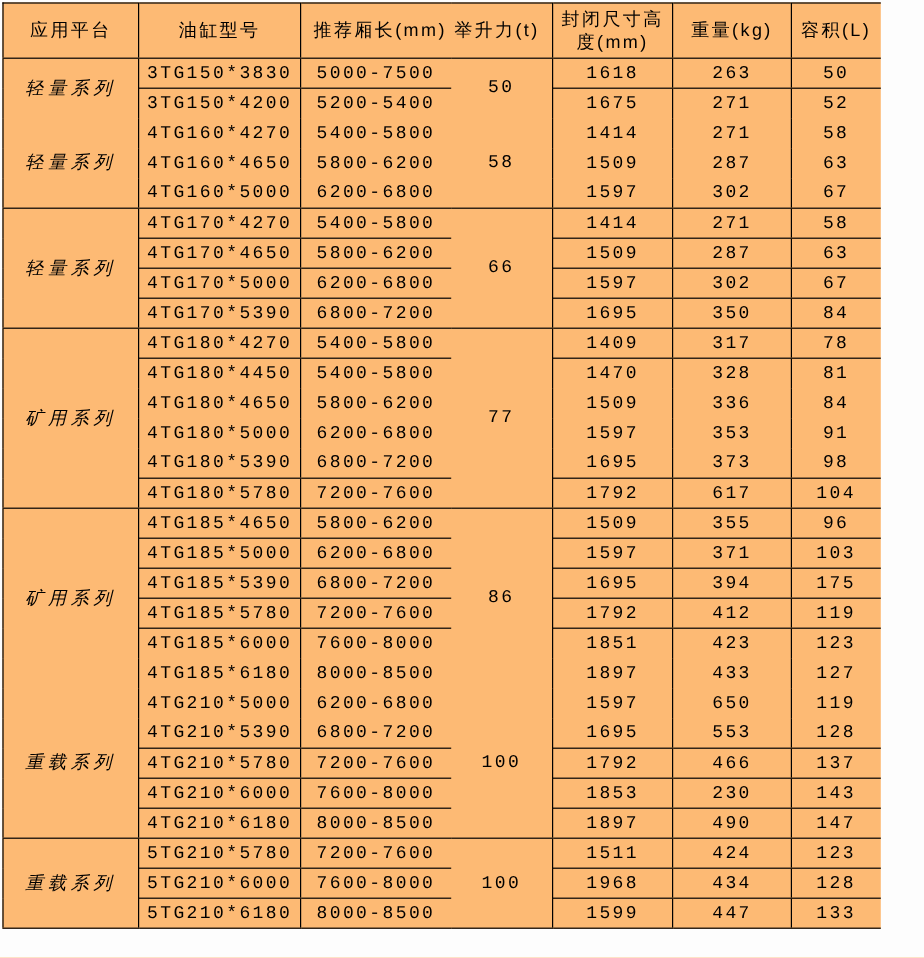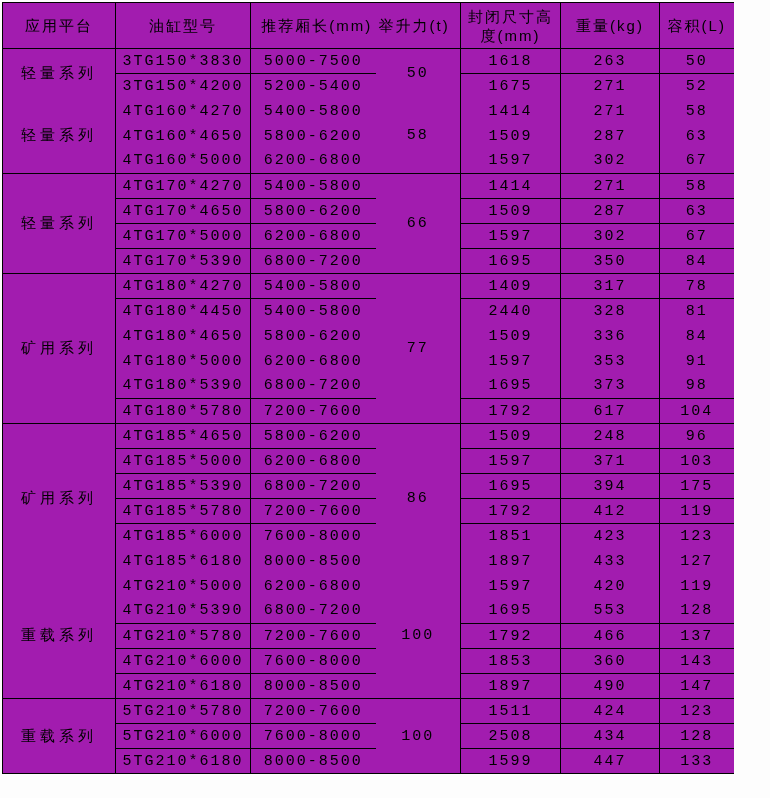--- a/index.html
+++ b/index.html
@@ -11,21 +11,21 @@
     color:#000;
   }
   table.spec{
     position:absolute;left:2px;top:2px;
     border-collapse:collapse;
     table-layout:fixed;
     width:731px;
     border-top:1px solid #000;
     border-left:1px solid #000;
     border-bottom:1px solid #000;
-    background:#a21caf;
+    background:#fdba74;
   }
   col.c1{width:113px}
   col.c2{width:135px}
   col.c3{width:125px}
   col.c4{width:85px}
   col.c5{width:100px}
   col.c6{width:99px}
   col.c7{width:74px}
 
   thead tr{height:46px}
@@ -54,20 +54,21 @@
   td.vl{border-left:1px solid #000;}
   td.hb{border-bottom:1px solid #000;}
   td.num{
     font-family:"Liberation Mono",monospace;
     letter-spacing:2px;
     font-size:15px;
   }
   td.plat{
     font-size:15px;
     letter-spacing:4px;
+    font-style:italic;
   }
 </style>
 </head>
 <body>
 
 <table class="spec">
   <colgroup>
     <col class="c1">
       <col class="c2">
       <col class="c3">
@@ -161,21 +162,21 @@
         <td class="vl num hb">4TG180*4270</td>
         <td class="vl num hb">5400-5800</td>
         <td class="num hb" rowspan="6">77</td>
         <td class="vl num hb">1409</td>
         <td class="vl num hb">317</td>
         <td class="vl num hb">78</td>
       </tr>
       <tr>
         <td class="vl num">4TG180*4450</td>
         <td class="vl num">5400-5800</td>
-        <td class="vl num">2440</td>
+        <td class="vl num">1470</td>
         <td class="vl num">328</td>
         <td class="vl num">81</td>
       </tr>
       <tr>
         <td class="vl num">4TG180*4650</td>
         <td class="vl num">5800-6200</td>
         <td class="vl num">1509</td>
         <td class="vl num">336</td>
         <td class="vl num">84</td>
       </tr>
@@ -199,21 +200,21 @@
         <td class="vl num hb">1792</td>
         <td class="vl num hb">617</td>
         <td class="vl num hb">104</td>
       </tr>
       <tr>
         <td class="plat" rowspan="6">矿用系列</td>
         <td class="vl num hb">4TG185*4650</td>
         <td class="vl num hb">5800-6200</td>
         <td class="num" rowspan="6">86</td>
         <td class="vl num hb">1509</td>
-        <td class="vl num hb">248</td>
+        <td class="vl num hb">355</td>
         <td class="vl num hb">96</td>
       </tr>
       <tr>
         <td class="vl num hb">4TG185*5000</td>
         <td class="vl num hb">6200-6800</td>
         <td class="vl num hb">1597</td>
         <td class="vl num hb">371</td>
         <td class="vl num hb">103</td>
       </tr>
       <tr>
@@ -243,42 +244,42 @@
         <td class="vl num">1897</td>
         <td class="vl num">433</td>
         <td class="vl num">127</td>
       </tr>
       <tr>
         <td class="plat hb" rowspan="5">重载系列</td>
         <td class="vl num">4TG210*5000</td>
         <td class="vl num">6200-6800</td>
         <td class="num hb" rowspan="5">100</td>
         <td class="vl num">1597</td>
-        <td class="vl num">420</td>
+        <td class="vl num">650</td>
         <td class="vl num">119</td>
       </tr>
       <tr>
         <td class="vl num hb">4TG210*5390</td>
         <td class="vl num hb">6800-7200</td>
         <td class="vl num hb">1695</td>
         <td class="vl num hb">553</td>
         <td class="vl num hb">128</td>
       </tr>
       <tr>
         <td class="vl num hb">4TG210*5780</td>
         <td class="vl num hb">7200-7600</td>
         <td class="vl num hb">1792</td>
         <td class="vl num hb">466</td>
         <td class="vl num hb">137</td>
       </tr>
       <tr>
         <td class="vl num hb">4TG210*6000</td>
         <td class="vl num hb">7600-8000</td>
         <td class="vl num hb">1853</td>
-        <td class="vl num hb">360</td>
+        <td class="vl num hb">230</td>
         <td class="vl num hb">143</td>
       </tr>
       <tr>
         <td class="vl num hb">4TG210*6180</td>
         <td class="vl num hb">8000-8500</td>
         <td class="vl num hb">1897</td>
         <td class="vl num hb">490</td>
         <td class="vl num hb">147</td>
       </tr>
       <tr>
@@ -286,21 +287,21 @@
         <td class="vl num hb">5TG210*5780</td>
         <td class="vl num hb">7200-7600</td>
         <td class="num hb" rowspan="3">100</td>
         <td class="vl num hb">1511</td>
         <td class="vl num hb">424</td>
         <td class="vl num hb">123</td>
       </tr>
       <tr>
         <td class="vl num hb">5TG210*6000</td>
         <td class="vl num hb">7600-8000</td>
-        <td class="vl num hb">2508</td>
+        <td class="vl num hb">1968</td>
         <td class="vl num hb">434</td>
         <td class="vl num hb">128</td>
       </tr>
       <tr>
         <td class="vl num hb">5TG210*6180</td>
         <td class="vl num hb">8000-8500</td>
         <td class="vl num hb">1599</td>
         <td class="vl num hb">447</td>
         <td class="vl num hb">133</td>
       </tr>

